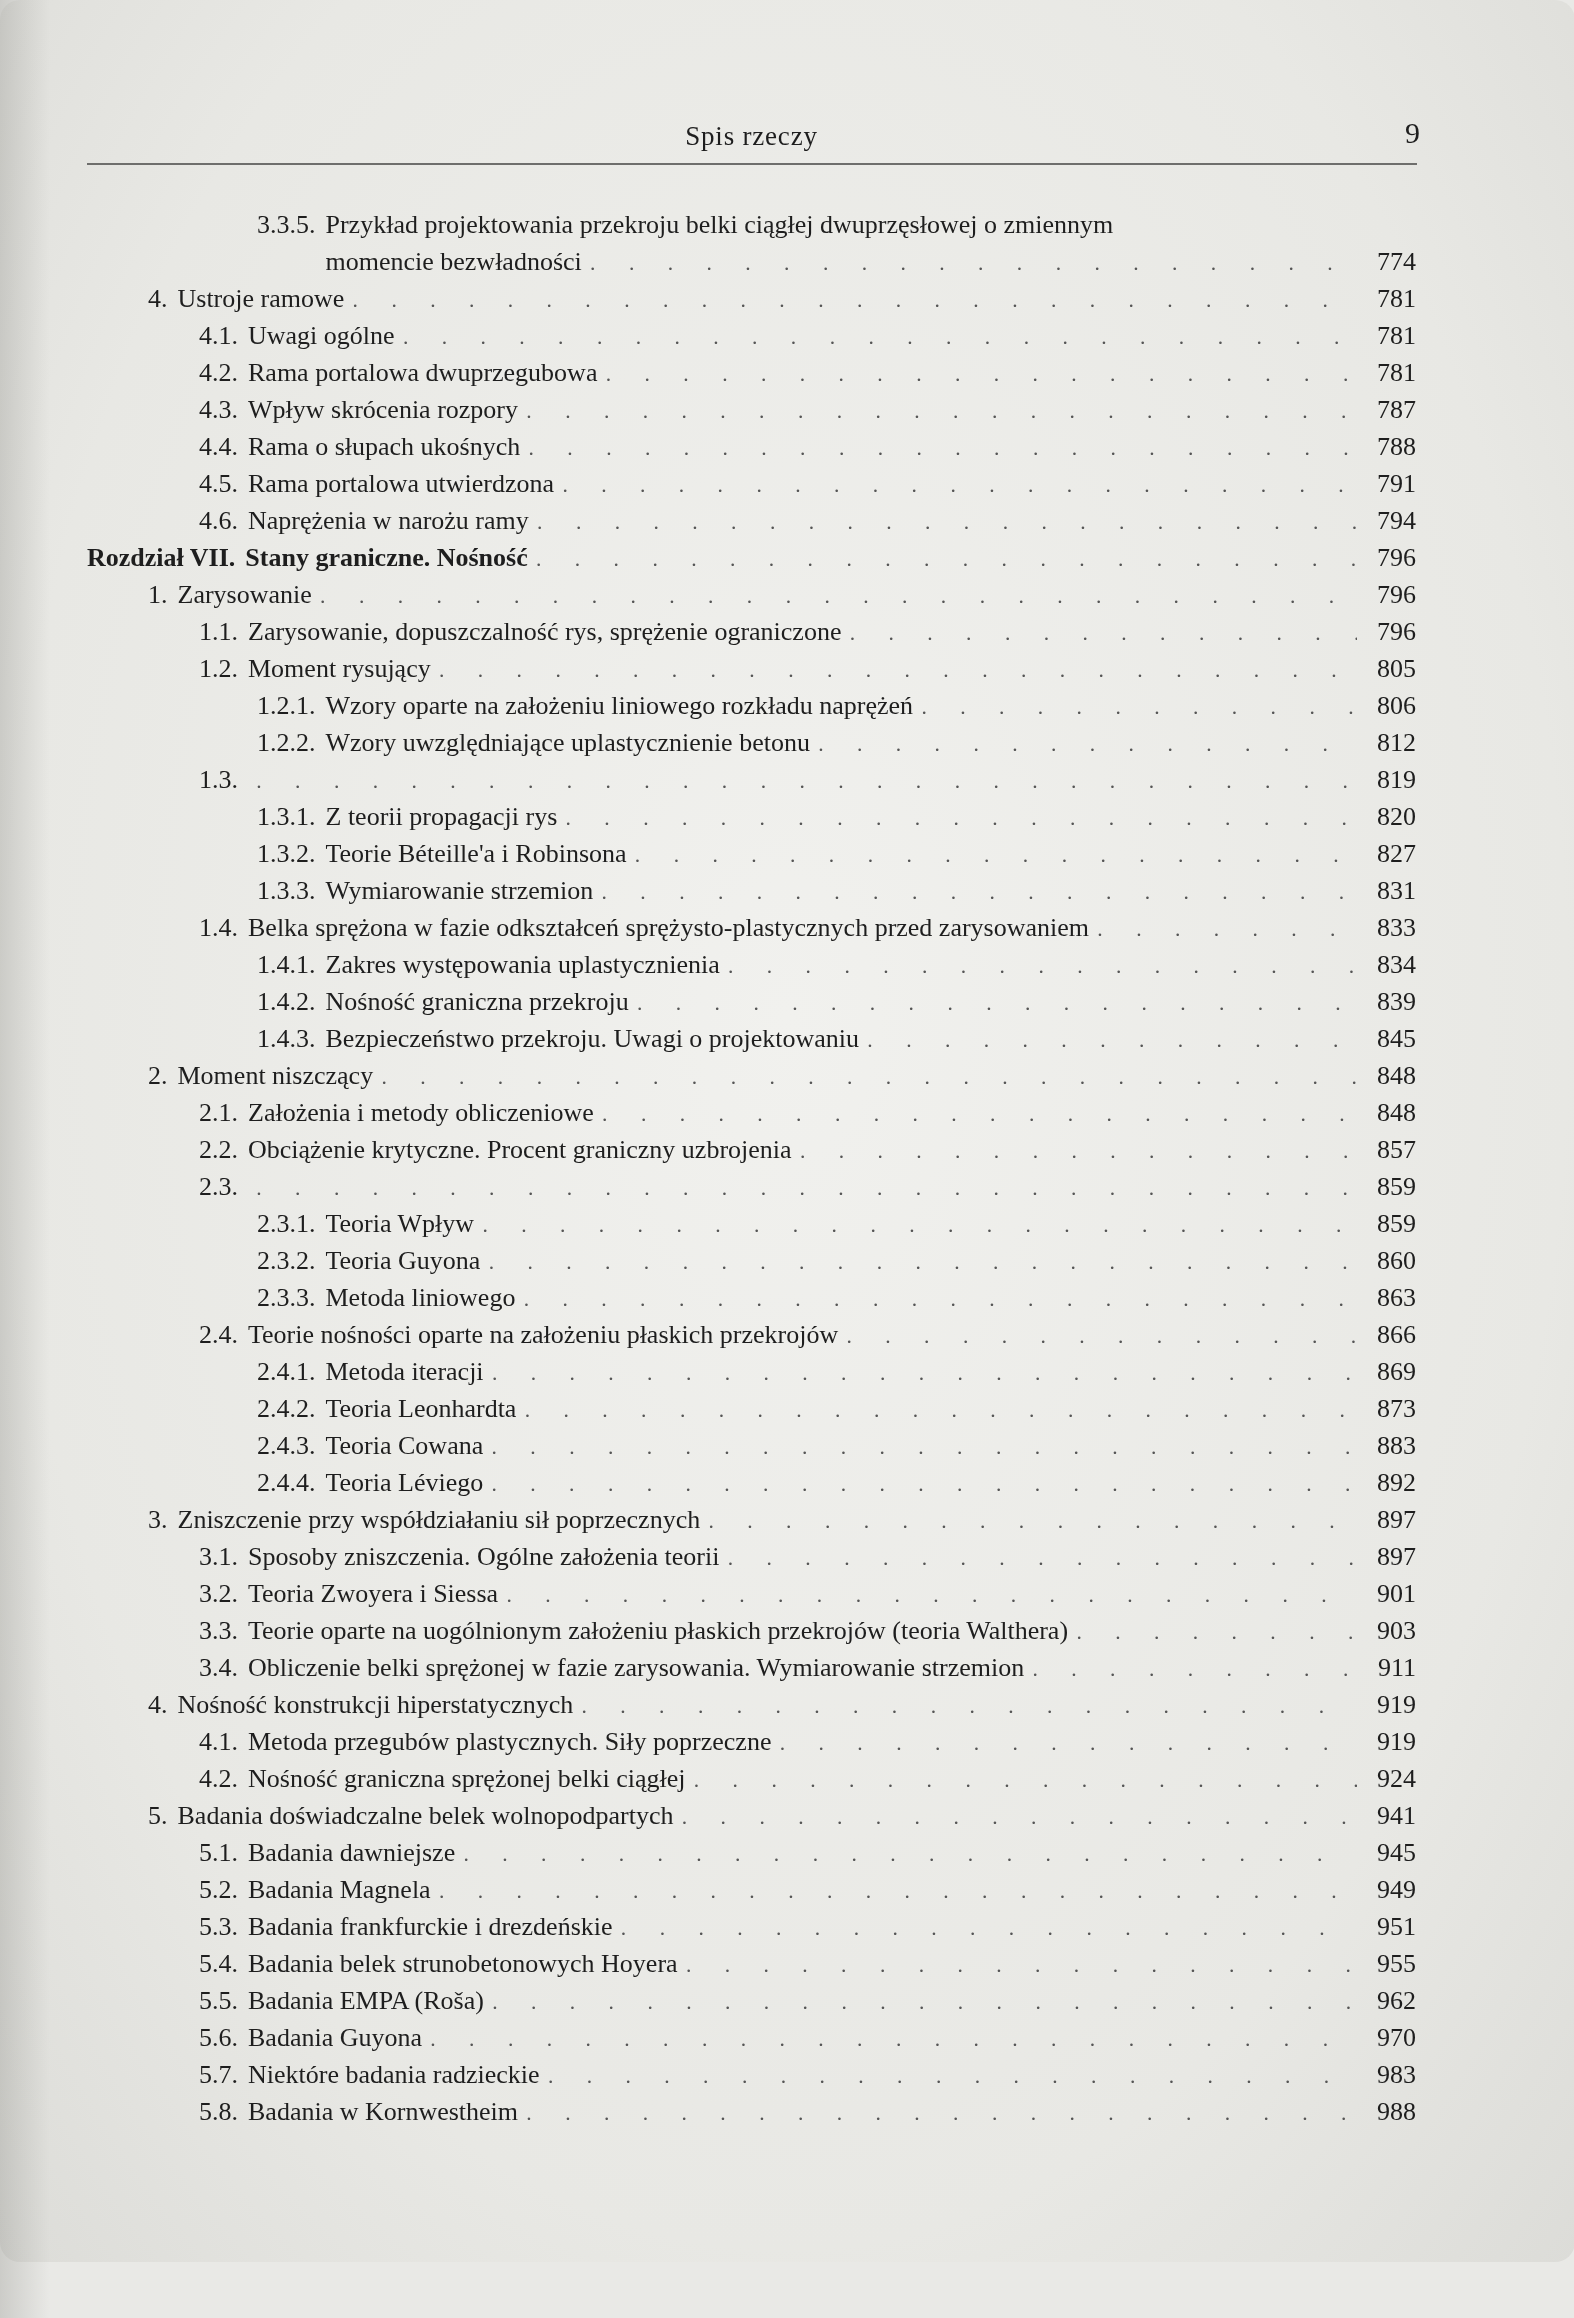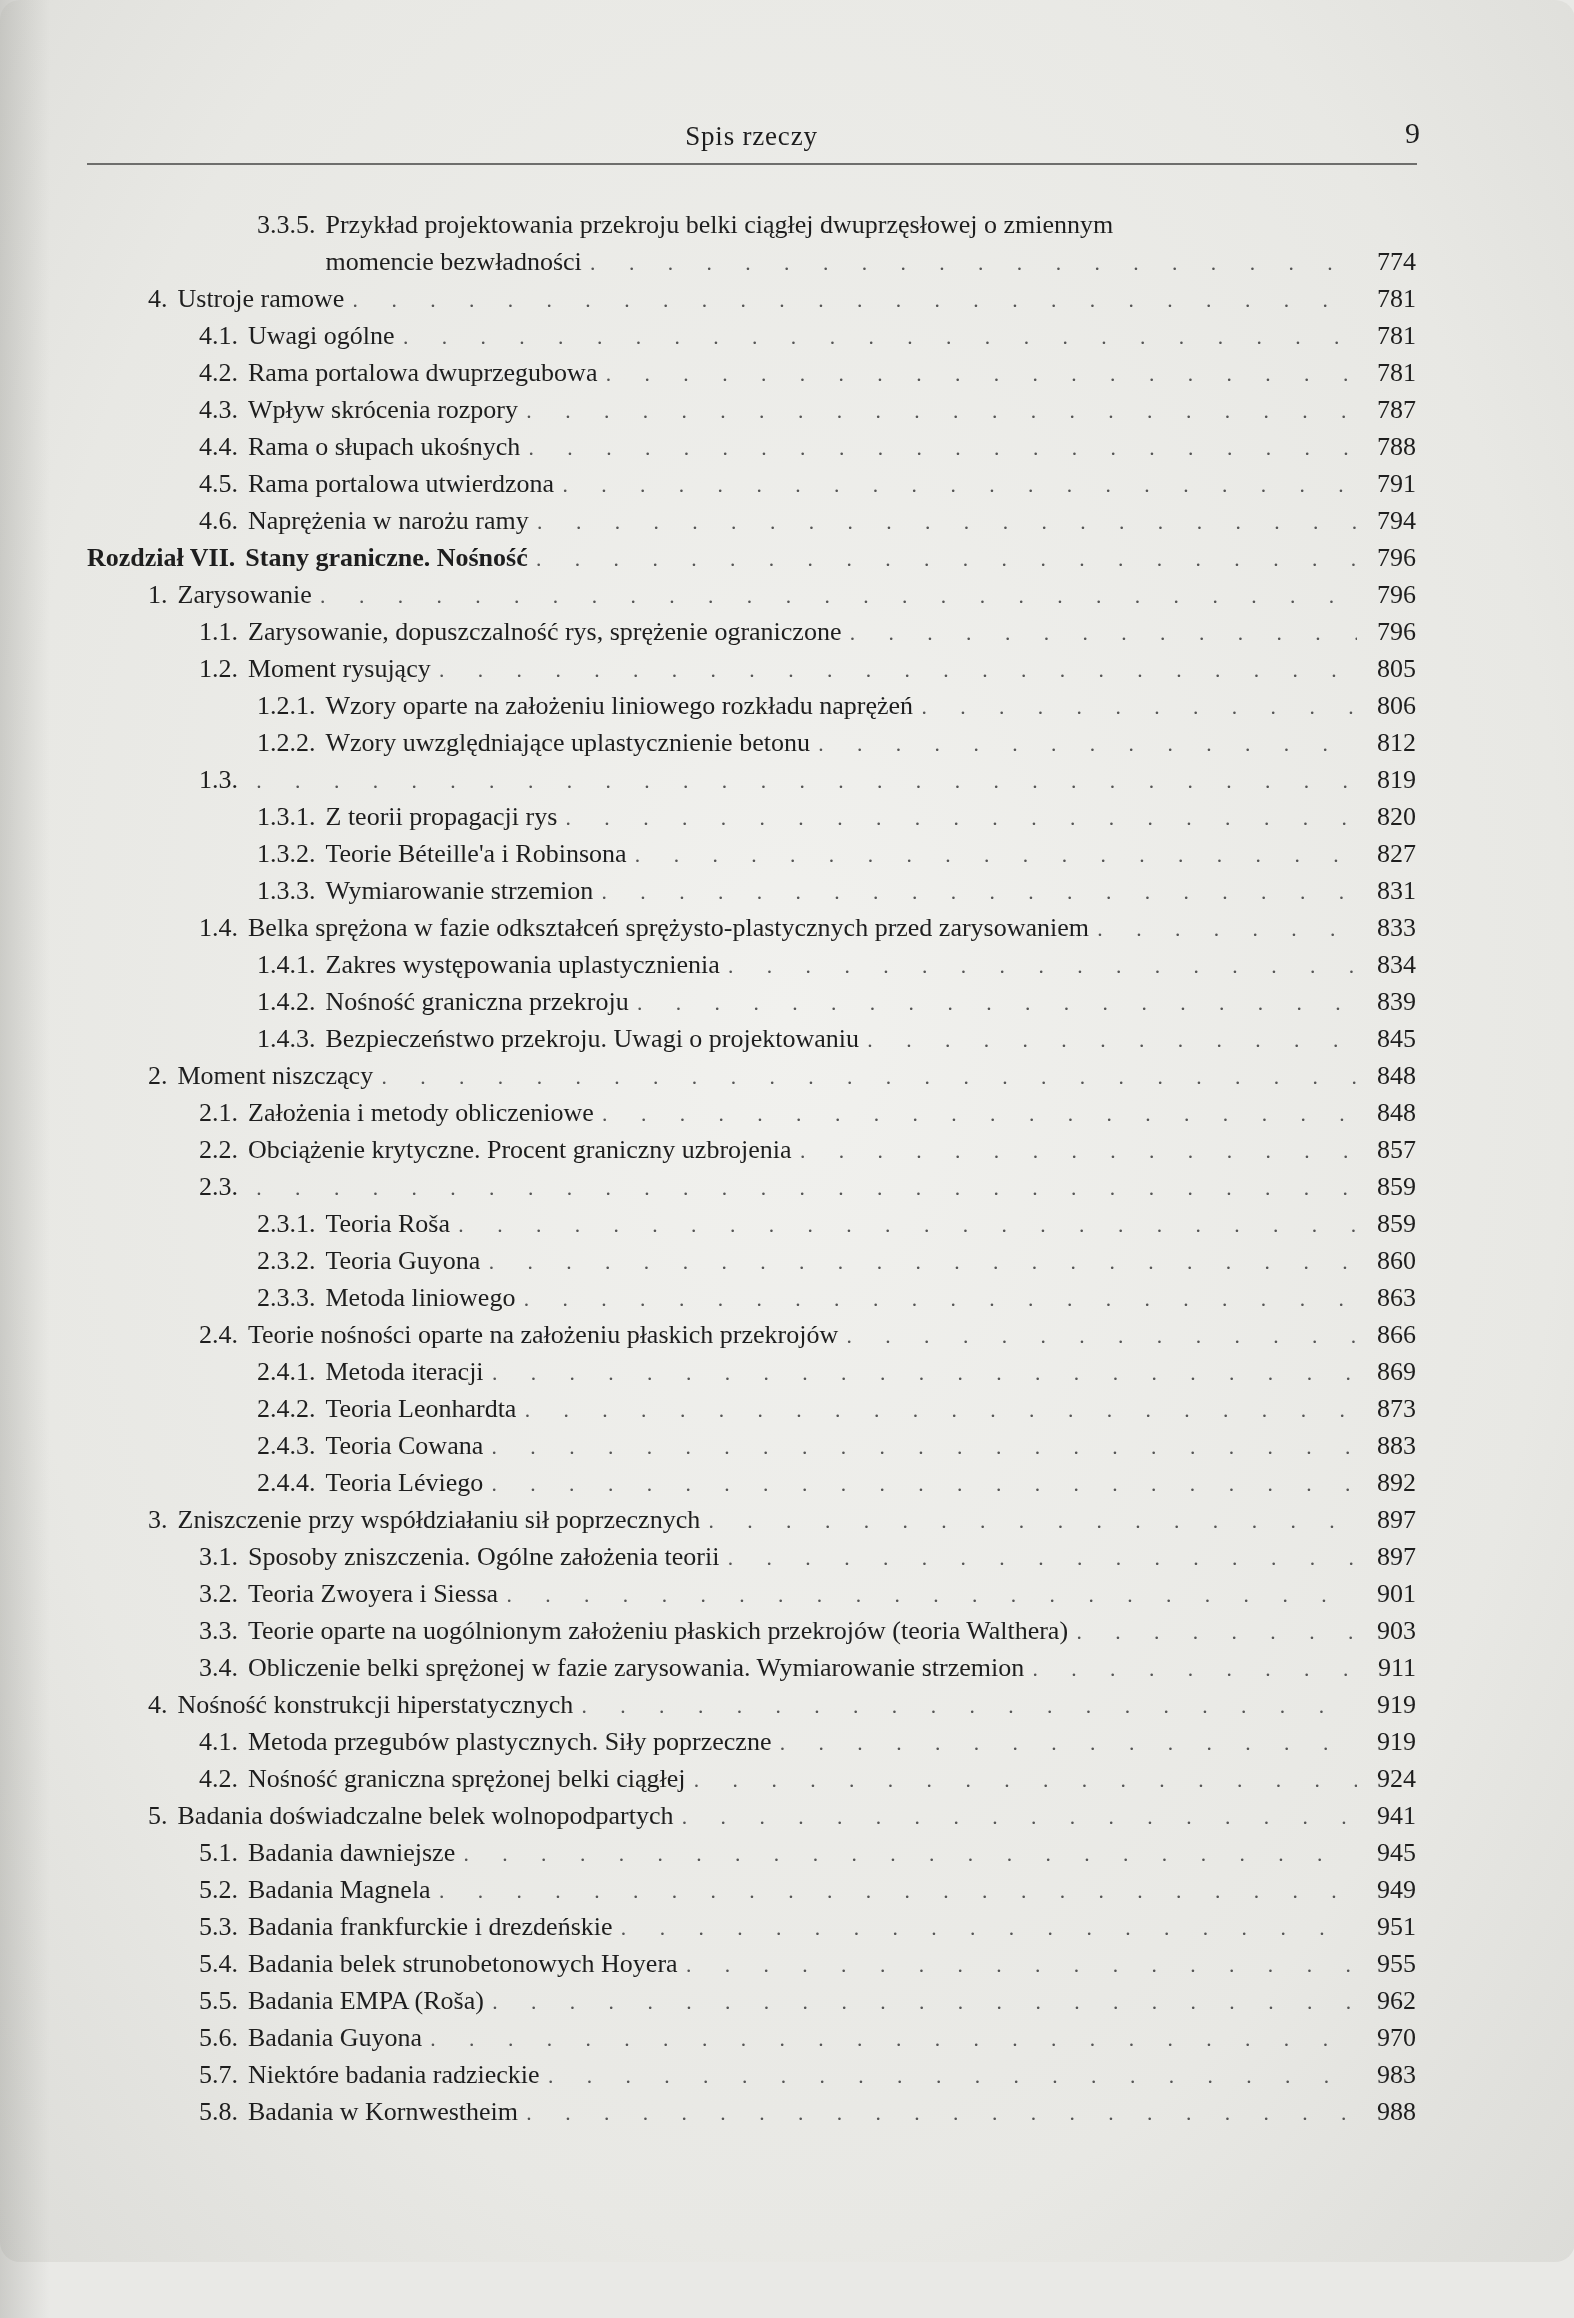--- a/index.html
+++ b/index.html
@@ -284,21 +284,21 @@
       <div class="row lvl2">
         <div class="entry">
           <span class="num">2.3.</span>
           <span class="leader">. . . . . . . . . . . . . . . . . . . . . . . . . . . . . . . . . . . . . . . . . . . . . . . . . . . . . . . . . . . . . . . . . . . . . . . . . . . . . . . . </span>
         </div>
         <span class="page-num">859</span>
       </div>
       <div class="row lvl3">
         <div class="entry">
           <span class="num">2.3.1.</span>
-          <span class="title">Teoria Roša</span>
+          <span class="title">Teoria Wpływ</span>
           <span class="leader">. . . . . . . . . . . . . . . . . . . . . . . . . . . . . . . . . . . . . . . . . . . . . . . . . . . . . . . . . . . . . . . . . . . . . . . . . . . . . . . . </span>
         </div>
         <span class="page-num">859</span>
       </div>
       <div class="row lvl3">
         <div class="entry">
           <span class="num">2.3.2.</span>
           <span class="title">Teoria Guyona</span>
           <span class="leader">. . . . . . . . . . . . . . . . . . . . . . . . . . . . . . . . . . . . . . . . . . . . . . . . . . . . . . . . . . . . . . . . . . . . . . . . . . . . . . . . </span>
         </div>

